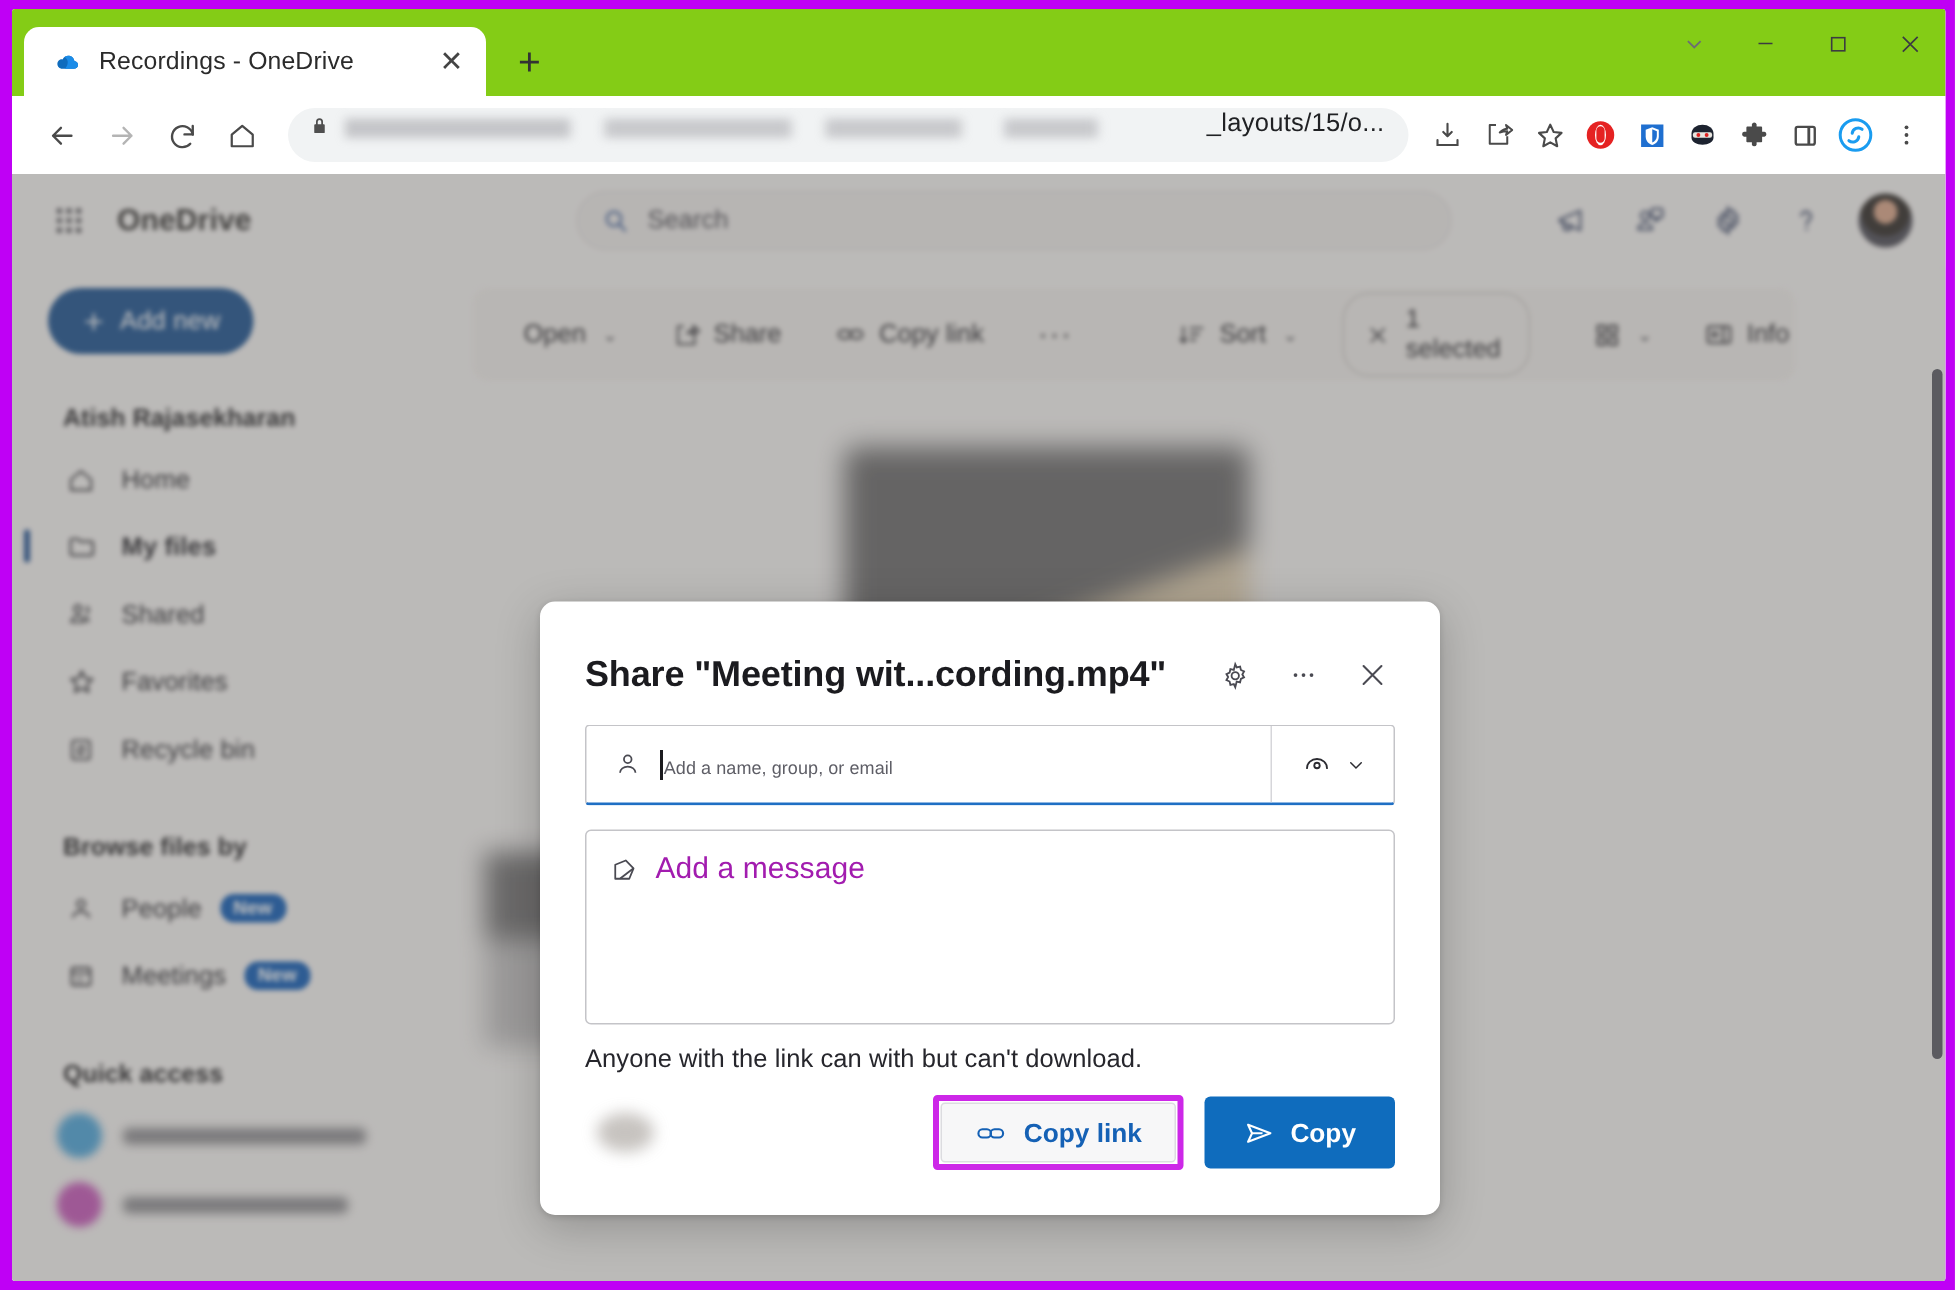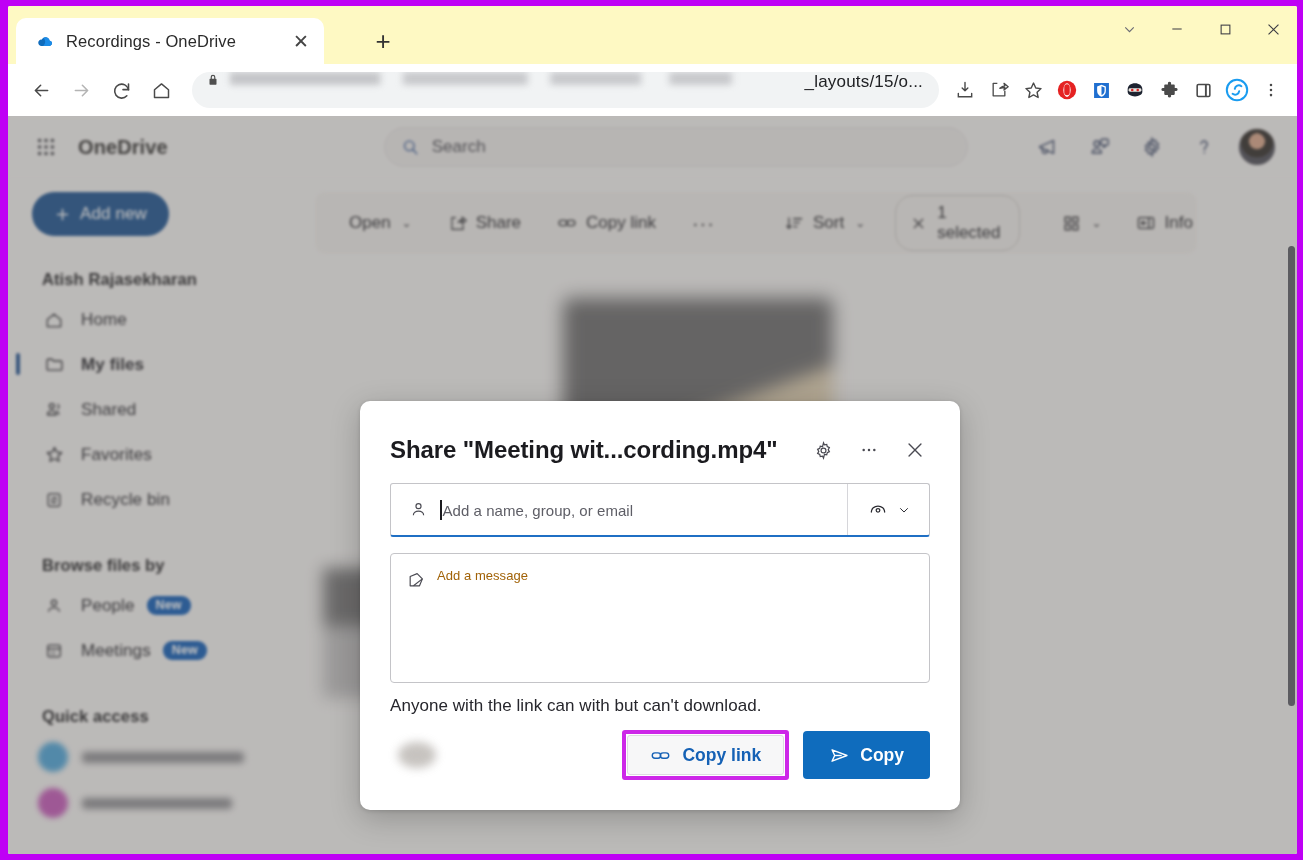--- a/index.html
+++ b/index.html
@@ -21,24 +21,23 @@
     width: 100%; height: 100%;
     background: #ffffff;
     overflow: hidden;
     border-radius: 2px;
   }
 
   
   #tabstrip {
     position: relative;
     height: 58px;
-    background: #fef9c3;
+    background: #84cc16;
     display: flex;
     align-items: flex-end;
-    gap: 30px;
   }
   #tab-active {
     margin-left: 8px;
     height: 46px;
     width: 308px;
     background: #ffffff;
     border-radius: 10px 10px 0 0;
     display: flex;
     align-items: center;
     padding: 0 10px 0 20px;
@@ -90,21 +89,21 @@
     color: #4a4a4a;
     flex: 0 0 auto;
   }
   .nav-btn.disabled { color: #b4b4b4; }
   #omnibox {
     flex: 1;
     height: 36px;
     background: #f1f3f4;
     border-radius: 18px;
     display: flex;
-    align-items: flex-start;
+    align-items: flex-end;
     padding: 0 16px 16px 14px;
     margin: 0 8px 0 10px;
     min-width: 0;
     position: relative;
     overflow: hidden;
   }
   #omnibox .lock { margin-right: 10px; flex: 0 0 auto; color: #4f4f4f; }
   #url-blur {
     flex: 1;
     height: 13px;
@@ -375,21 +374,21 @@
     overflow: hidden;
   }
   #people-input-area {
     flex: 1;
     display: flex; align-items: center;
     padding: 0 14px 0 18px;
     gap: 12px;
     min-width: 0;
   }
   #people-placeholder {
-    font-size: 15px;
+    font-size: 12px;
     color: #5e5e66;
     position: relative;
     letter-spacing: .05px;
   }
   #caret {
     display: inline-block;
     width: 1.5px; height: 20px;
     background: #1b1b1f;
     vertical-align: -4px;
     margin-right: 1px;
@@ -402,21 +401,21 @@
     color: #2b2b31;
   }
   #message-box {
     margin-top: 16px;
     height: 130px;
     border: 1px solid #c4c4c8;
     border-radius: 4px;
     padding: 14px 16px;
     display: flex; align-items: flex-start; gap: 11px;
   }
-  #message-placeholder { font-size: 13px; color: #a16207; letter-spacing: .05px; }
+  #message-placeholder { font-size: 20px; color: #a21caf; letter-spacing: .05px; }
   #permission-text {
     margin-top: 13px;
     font-size: 17px;
     color: #26262c;
     letter-spacing: .05px;
   }
   #dlg-footer {
     margin-top: 14px;
     display: flex; align-items: center;
   }

